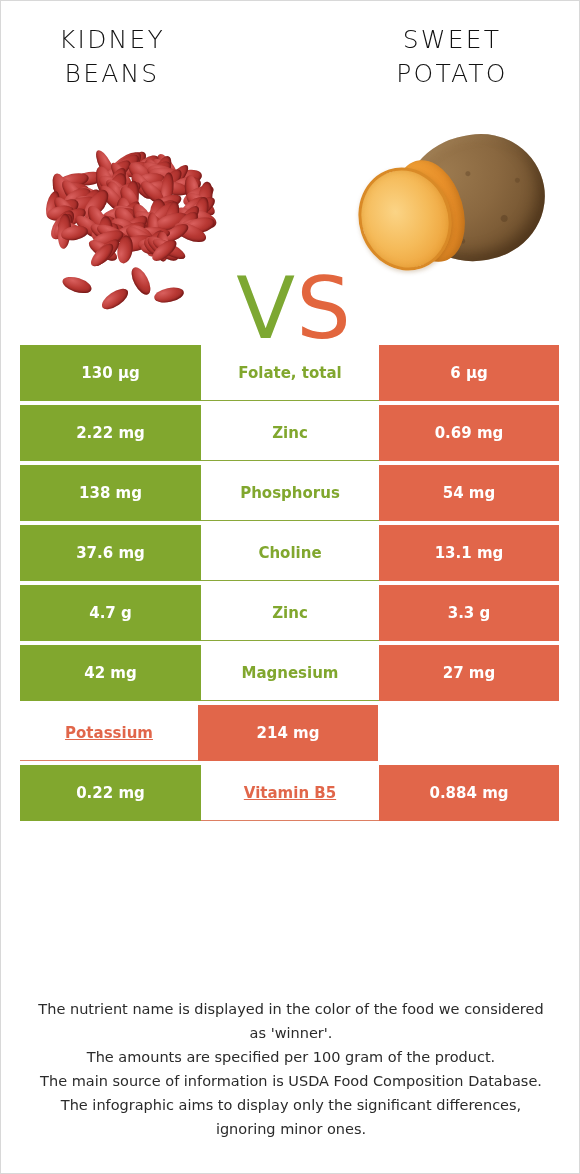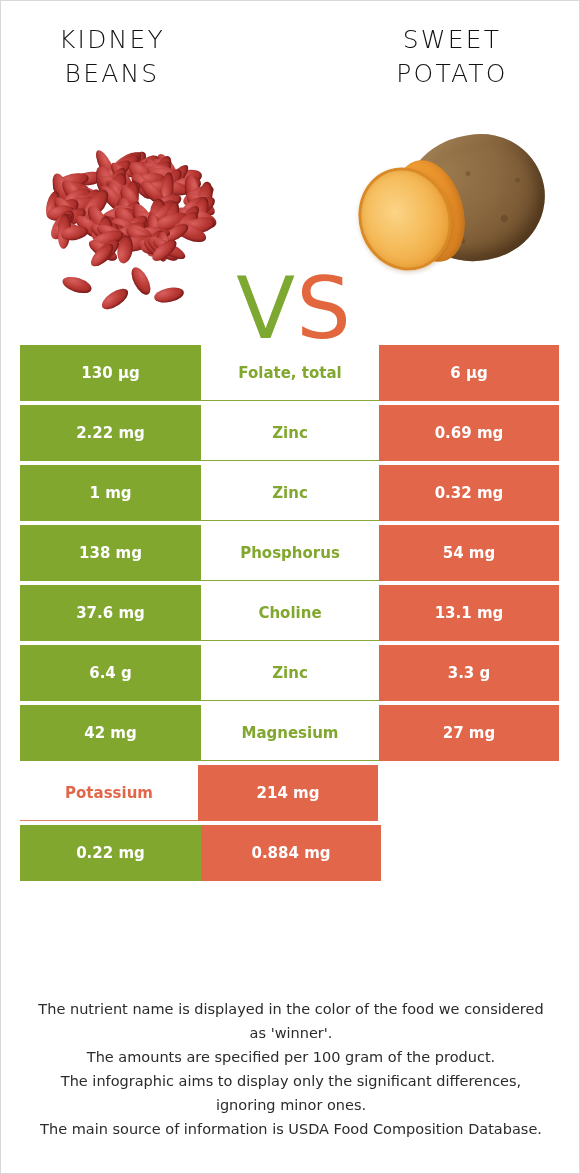--- a/index.html
+++ b/index.html
@@ -182,20 +182,21 @@
   .cell.right {
     width: 180px;
     background: #E1664A;
     color: #ffffff;
   }
   .row .cell.mid {
     border-bottom: 1px solid #8aa83a;
   }
   .row.win-right .cell.mid {
     border-bottom: 1px solid #dd7f63;
+    text-decoration: underline;
   }
 
   
   .footer {
     position: absolute;
     left: 30px;
     top: 996px;
     width: 520px;
     text-align: center;
     font-family: "DejaVu Sans", sans-serif;
@@ -358,54 +359,50 @@
         <div class="cell left">130 µg</div>
         <div class="cell mid">Folate, total</div>
         <div class="cell right">6 µg</div>
       </div>
       <div class="row">
         <div class="cell left">2.22 mg</div>
         <div class="cell mid">Zinc</div>
         <div class="cell right">0.69 mg</div>
       </div>
       <div class="row">
-        <div class="cell left">1 mg</div>
-        <div class="cell mid">Zinc</div>
-        <div class="cell right">0.32 mg</div>
-      </div>
-      <div class="row">
         <div class="cell left">138 mg</div>
         <div class="cell mid">Phosphorus</div>
         <div class="cell right">54 mg</div>
       </div>
       <div class="row">
         <div class="cell left">37.6 mg</div>
         <div class="cell mid">Choline</div>
         <div class="cell right">13.1 mg</div>
       </div>
       <div class="row">
-        <div class="cell left">6.4 g</div>
+        <div class="cell left">4.7 g</div>
         <div class="cell mid">Zinc</div>
         <div class="cell right">3.3 g</div>
       </div>
       <div class="row">
         <div class="cell left">42 mg</div>
         <div class="cell mid">Magnesium</div>
         <div class="cell right">27 mg</div>
       </div>
       <div class="row win-right">
         <div class="cell mid win-right">Potassium</div>
         <div class="cell right">214 mg</div>
       </div>
       <div class="row win-right">
         <div class="cell left">0.22 mg</div>
+        <div class="cell mid win-right">Vitamin B5</div>
         <div class="cell right">0.884 mg</div>
       </div>
     </div>
 
   <div class="footer">
     <p>The nutrient name is displayed in the color of the food we considered as 'winner'.</p>
     <p>The amounts are specified per 100 gram of the product.</p>
+    <p>The main source of information is USDA Food Composition Database.</p>
     <p>The infographic aims to display only the significant differences, ignoring minor ones.</p>
-    <p>The main source of information is USDA Food Composition Database.</p>
   </div>
 
 </div>
 
 </body></html>

